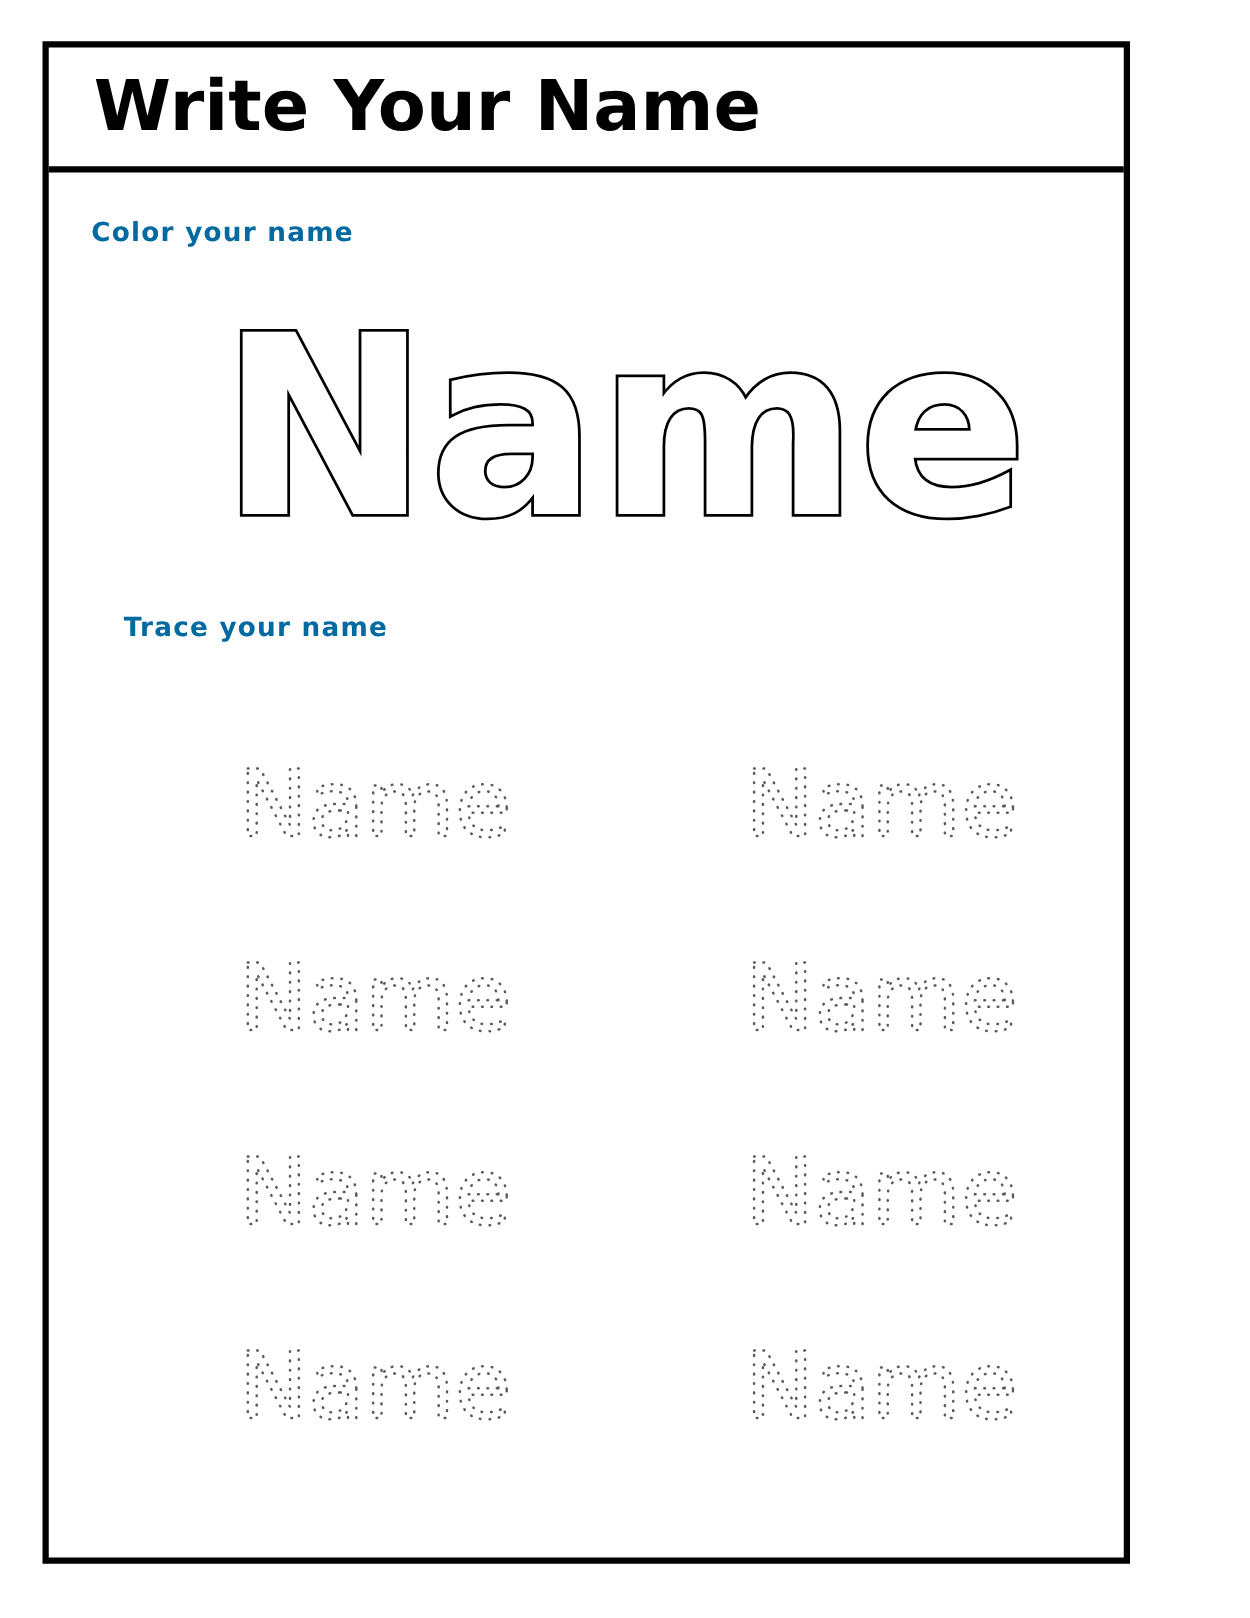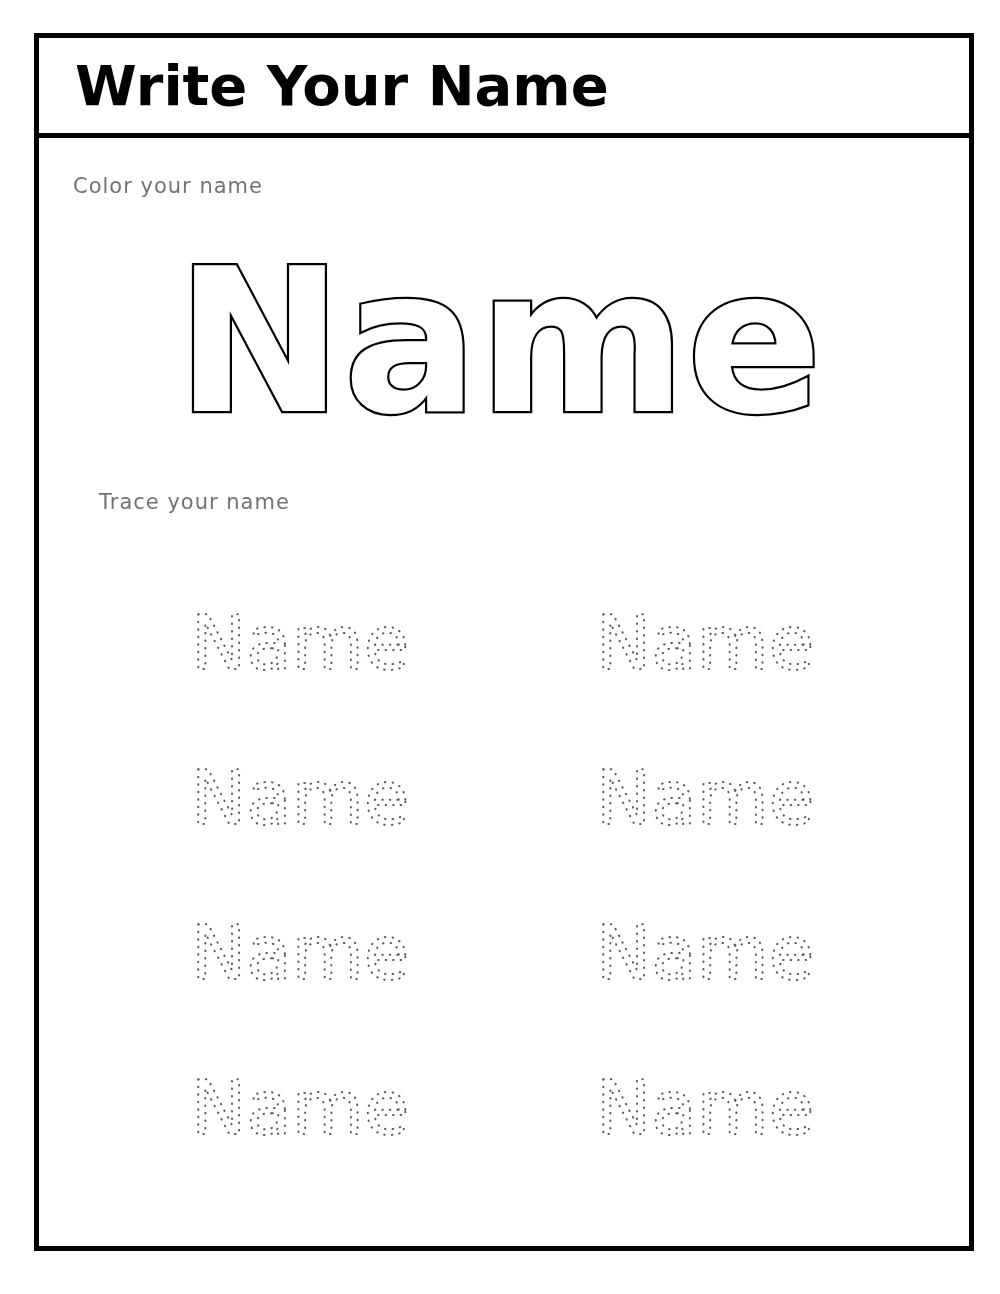--- a/index.html
+++ b/index.html
@@ -13,21 +13,21 @@
     font-family: "Liberation Sans", sans-serif;
     color: #000000;
     position: relative;
     overflow: hidden;
   }
 
   .page {
     position: absolute;
     left: 34px;
     top: 33px;
-    width: 940px;
+    width: 870px;
     height: 1218px;
     border: 5px solid #000000;
     box-sizing: border-box;
     background: #ffffff;
   }
 
   
   .title-bar {
     position: absolute;
     left: 0;
@@ -48,21 +48,22 @@
     line-height: 1;
     color: #000000;
   }
 
   
   .section-label {
     position: absolute;
     font-family: "DejaVu Sans", sans-serif;
     font-size: 21px;
     letter-spacing: 1px;
-    color: #737373;
+    color: #0369a1;
+    font-weight: bold;
   }
   #label-color { left: 34px; top: 136px; }
   #label-trace { left: 60px; top: 452px; }
 
   
   .color-word-wrap {
     position: absolute;
     left: 110px;
     top: 195px;
     width: 700px;

